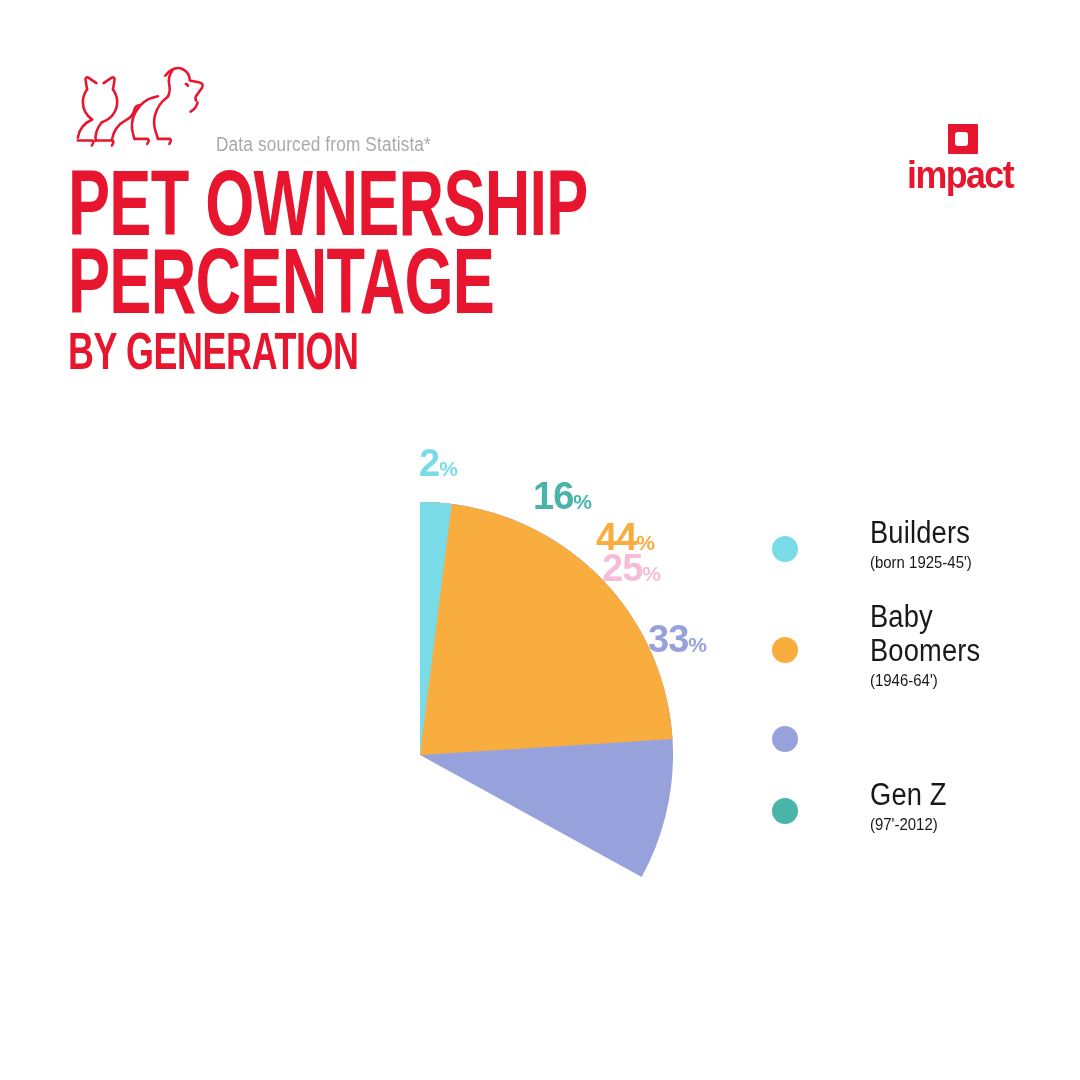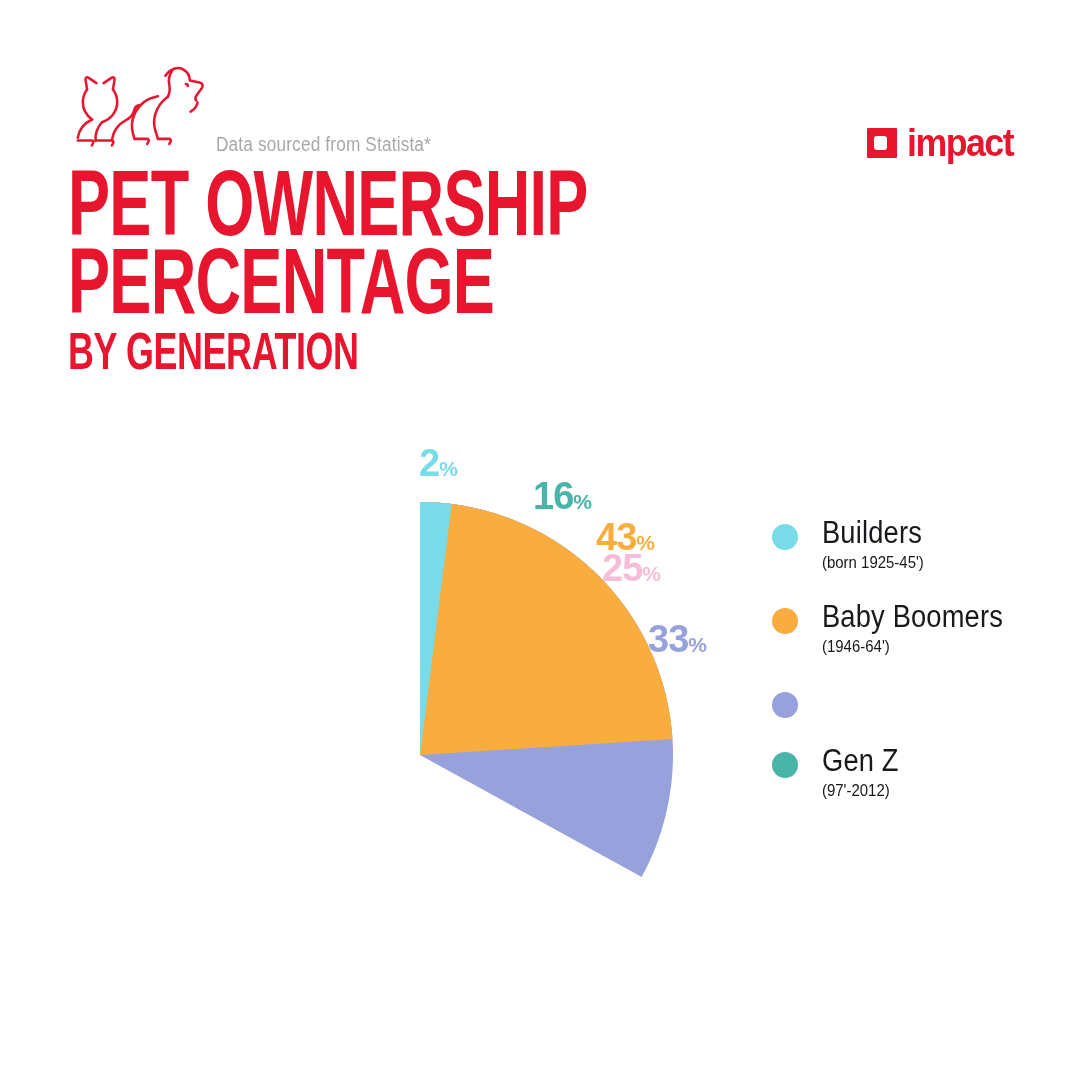--- a/index.html
+++ b/index.html
@@ -16,21 +16,21 @@
   #source-note {
     position:absolute; left:216px; top:133px;
     font-family:"Liberation Sans", sans-serif;
     font-size:20px; letter-spacing:.2px;
     color:#a9a9a9; white-space:nowrap;
     transform:scaleX(.86); transform-origin:left top;
   }
 
   #impact-logo {
     position:absolute; right:60px; top:124px;
-    display:flex; align-items:center; gap:8px;
+    display:flex; align-items:center; gap:2px;flex-direction:column;
   }
   #impact-logo .mark {
     width:30px; height:30px; background:#e8152f;
     position:relative; border-radius:1px;
   }
   #impact-logo .mark::after{
     content:""; position:absolute; left:7px; top:8px;
     width:13px; height:14px; background:#ffffff; border-radius:3px;
   }
   #impact-logo .word {
@@ -63,21 +63,21 @@
   .pct-label {
     position:absolute; font-weight:bold;
     font-family:"Liberation Sans", sans-serif;
     white-space:nowrap; line-height:1;
   }
   .pct-label .num { font-size:38px; letter-spacing:-1px; }
   .pct-label .sym { font-size:21px; letter-spacing:-0.5px; }
 
   
   #legend { position:absolute; left:772px; top:516px; width:300px; }
-  .legend-row { display:flex; align-items:flex-start; margin-bottom:26px; }
+  .legend-row { display:flex; align-items:center; margin-bottom:26px;gap:48px; }
   .legend-dot {
     width:26px; height:26px; border-radius:50%;
     flex:0 0 26px; margin-top:8px;
   }
   .legend-text { margin-left:24px; }
   .legend-name {
     font-size:31px; color:#19181c; font-weight:normal;
     letter-spacing:.2px; line-height:34px;
     font-family:"Liberation Sans", sans-serif;
     transform:scaleX(.88); transform-origin:left top;
@@ -135,21 +135,21 @@
   <svg id="pie-svg" width="1080" height="1080" viewBox="0 0 1080 1080">
       <path d="M 414 755 L 414 502 A 253 253 0 0 1 627.6149651520099 619.4358208703138 Z" fill="#49b4a8"></path>
       <path d="M 414 755 L 414 502 A 253 253 0 0 1 667 755 Z" fill="#f7bcd7"></path>
       <path d="M 414 755 L 414 502 A 253 253 0 0 1 635.7055900510975 876.883679547734 Z" fill="#97a2dd"></path>
       <path d="M 414 755 L 414 502 A 253 253 0 0 1 666.5007622923526 739.1139985590837 Z" fill="#f9ad3e"></path>
       <path d="M 414 755 L 414 502 A 253 253 0 0 1 445.709308091769 503.9949805674371 Z" fill="#79dbe8"></path>
     </svg>
 <div class="pct-label" style="color: rgb(73, 180, 168); left: 527px; top: 477px;"><span class="num">16</span><span class="sym">%</span></div>
     <div class="pct-label" style="color: rgb(247, 188, 215); left: 596px; top: 525px; margin-top: 24px;"><span class="num">25</span><span class="sym">%</span></div>
     <div class="pct-label" style="color: rgb(151, 162, 221); left: 642px; top: 584px; margin-top: 36px;"><span class="num">33</span><span class="sym">%</span></div>
-    <div class="pct-label" style="color: rgb(249, 173, 62); left: 590px; top: 518px;"><span class="num">43</span><span class="sym">%</span></div>
+    <div class="pct-label" style="color: rgb(249, 173, 62); left: 590px; top: 518px;"><span class="num">44</span><span class="sym">%</span></div>
     <div class="pct-label" style="color: rgb(121, 219, 232); left: 413px; top: 444px;"><span class="num">2</span><span class="sym">%</span></div>
   </div>
 
 <div id="legend">
     <div class="legend-row">
       <span class="legend-dot" style="background: rgb(121, 219, 232);"></span>
       <div class="legend-text">
         <div class="legend-name">Builders</div>
         <div class="legend-years">(born 1925-45')</div>
       </div>

